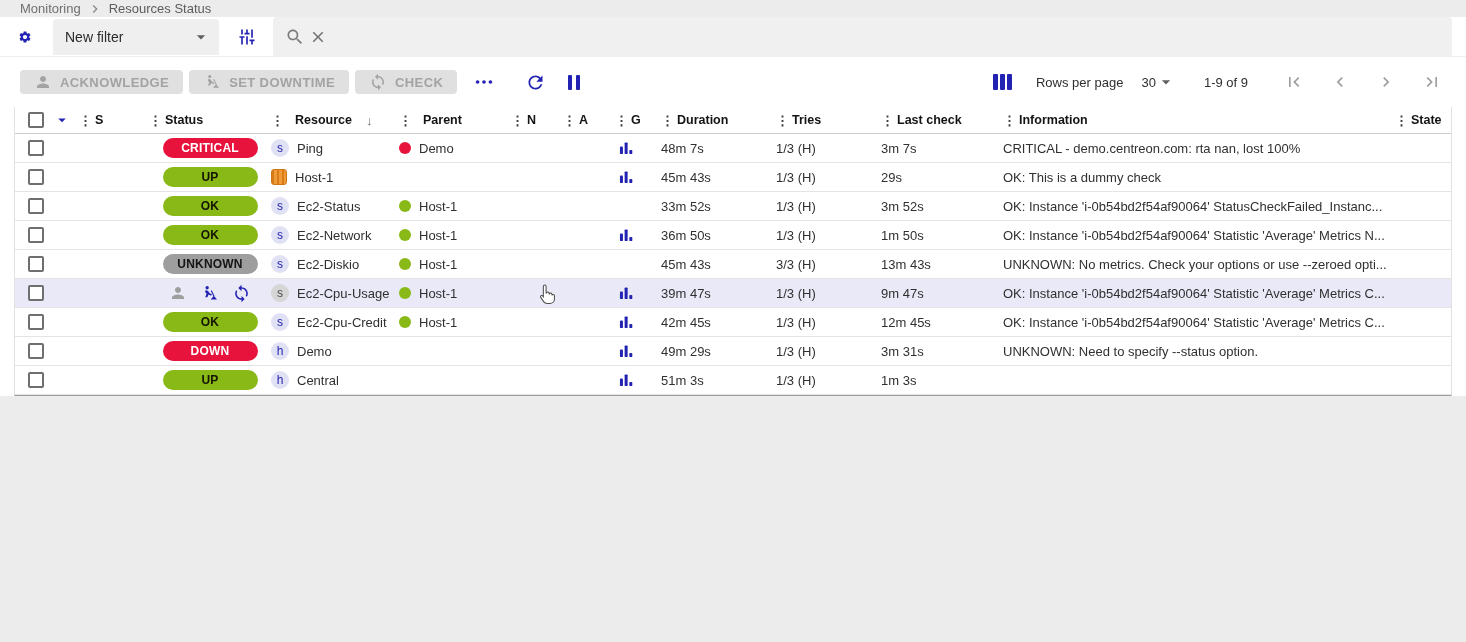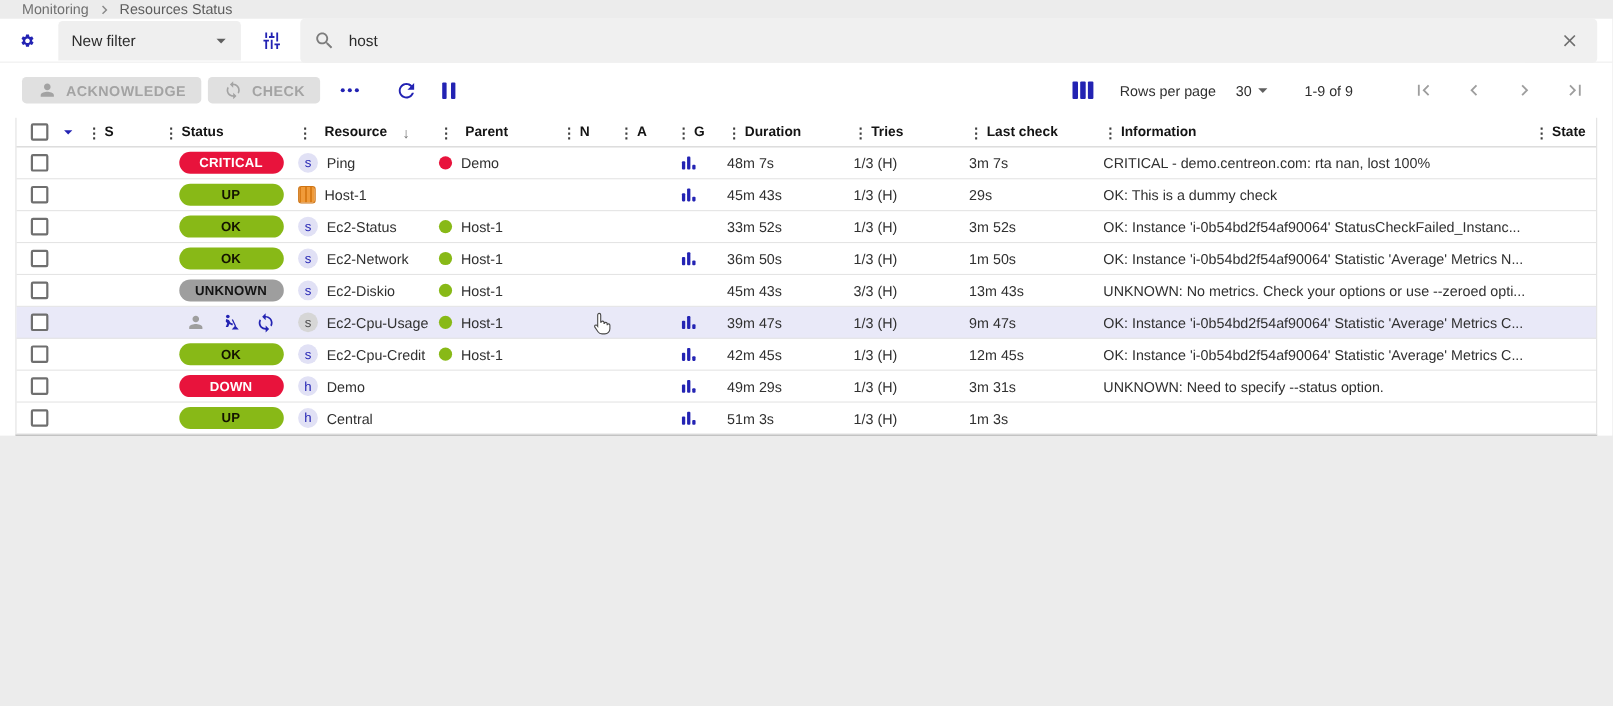--- a/index.html
+++ b/index.html
@@ -36,21 +36,21 @@
   .more-btn { margin-left:6px; }
   .refresh-btn { margin-left:22px; }
   .pause-btn { margin-left:14px; }
   .pause-glyph { display:flex; gap:4px; }
   .pause-glyph i { display:block; width:4px; height:15px; background:#2323b3; border-radius:1px; }
   .toolbar-right { margin-left:auto; display:flex; align-items:center; }
   .cols-icon { display:flex; gap:2px; margin-right:24px; cursor:pointer; }
   .cols-icon i { display:block; width:5px; height:16px; background:#2323b3; border-radius:1px; }
   .rpp-label { font-size:13px; color:#2f2f2f; margin-right:18px; }
   .rpp-select { display:flex; align-items:center; font-size:13px; color:#2f2f2f; cursor:pointer; margin-right:28px; }
-  .range-label { font-size:13px; color:#2f2f2f; margin-right:32px; }
+  .range-label { font-size:13px; color:#2f2f2f; margin-right:14px; }
   .pager { display:flex; align-items:center; }
   .pager .icon-btn { margin-left:18px; }
 
   
   .table-wrap { margin:0 14px; border-left:1px solid #e2e2e2; border-right:1px solid #e2e2e2; border-bottom:1px solid #9e9e9e; background:#fff; }
   .thead { display:flex; align-items:center; height:27px; border-bottom:1px solid #cfcfcf; }
   .th { display:flex; align-items:center; font-size:12.5px; font-weight:700; color:#141414; }
   .dots { color:#3d3d3d; font-size:13px; font-weight:700; margin-right:3px; line-height:1; }
   .sort-arrow { color:#6f6f6f; font-size:13px; margin-left:6px; font-weight:400; }
   .tr { display:flex; align-items:center; height:29px; border-bottom:1px solid #e4e4e4; cursor:pointer; }
@@ -107,35 +107,45 @@
     </div>
     <span class="tune-wrap icon-btn">
       <svg class="tune-svg" width="20" height="20" viewBox="0 0 24 24">
           <path fill="#2323b3" d="M3 17v2h6v-2H3zM3 5v2h10V5H3zm10 16v-2h8v-2h-8v-2h-2v6h2zM7 9v2H3v2h4v2h2V9H7zm14 4v-2H11v2h10zm-6-4h2V7h4V5h-4V3h-2v6z"></path>
         </svg>
     </span>
     <div class="search-box">
       <svg width="20" height="20" viewBox="0 0 24 24">
           <path fill="#7d7d7d" d="M15.5 14h-.79l-.28-.27C15.41 12.59 16 11.11 16 9.5 16 5.91 13.09 3 9.5 3S3 5.91 3 9.5 5.91 16 9.5 16c1.61 0 3.09-.59 4.23-1.57l.27.28v.79l5 4.99L20.49 19l-4.99-5zm-6 0C7.01 14 5 11.99 5 9.5S7.01 5 9.5 5 14 7.01 14 9.5 11.99 14 9.5 14z"></path>
         </svg>
-      <input type="text" value="host" style="">
       <span class="icon-btn">
         <svg width="18" height="18" viewBox="0 0 24 24">
             <path fill="#6f6f6f" d="M19 6.41L17.59 5 12 10.59 6.41 5 5 6.41 10.59 12 5 17.59 6.41 19 12 13.41 17.59 19 19 17.59 13.41 12z"></path>
           </svg>
       </span>
     </div>
   </div>
 
   <div class="toolbar">
     <button class="tbtn">
       <svg width="18" height="18" viewBox="0 0 24 24">
           <path fill="#a3a3a3" d="M12 12c2.21 0 4-1.79 4-4s-1.79-4-4-4-4 1.79-4 4 1.79 4 4 4zm0 2c-2.67 0-8 1.34-8 4v2h16v-2c0-2.66-5.33-4-8-4z"></path>
         </svg>
       <span>ACKNOWLEDGE</span>
+    </button>
+    <button class="tbtn">
+      <svg width="18" height="18" viewBox="0 0 24 24">
+          <g fill="#a3a3a3">
+            <circle cx="9" cy="4.7" r="2.1"></circle>
+            <path d="M7.2 7.6l3 1.2 2 3 2.8 1.2-.9 1.9-3.2-1.5-1.6 3.3H6.6l1.7-4.3-1.8-2.2z"></path>
+            <path d="M13.5 8.5l1.3-.6 3.6 7.3-1.3.6z"></path>
+            <path d="M13.5 19.5h8l-4-4.6z"></path>
+          </g>
+        </svg>
+      <span>SET DOWNTIME</span>
     </button>
     <button class="tbtn">
       <svg width="18" height="18" viewBox="0 0 24 24">
           <path fill="#a3a3a3" d="M12 4V1L8 5l4 4V6c3.31 0 6 2.69 6 6 0 1.01-.25 1.97-.7 2.8l1.46 1.46C19.54 15.03 20 13.57 20 12c0-4.42-3.58-8-8-8zm0 14c-3.31 0-6-2.69-6-6 0-1.01.25-1.97.7-2.8L5.24 7.74C4.46 8.97 4 10.43 4 12c0 4.42 3.58 8 8 8v3l4-4-4-4v3z"></path>
         </svg>
       <span>CHECK</span>
     </button>
     <span class="icon-btn more-btn">
       <svg width="22" height="22" viewBox="0 0 24 24">
           <g fill="#2323b3">

